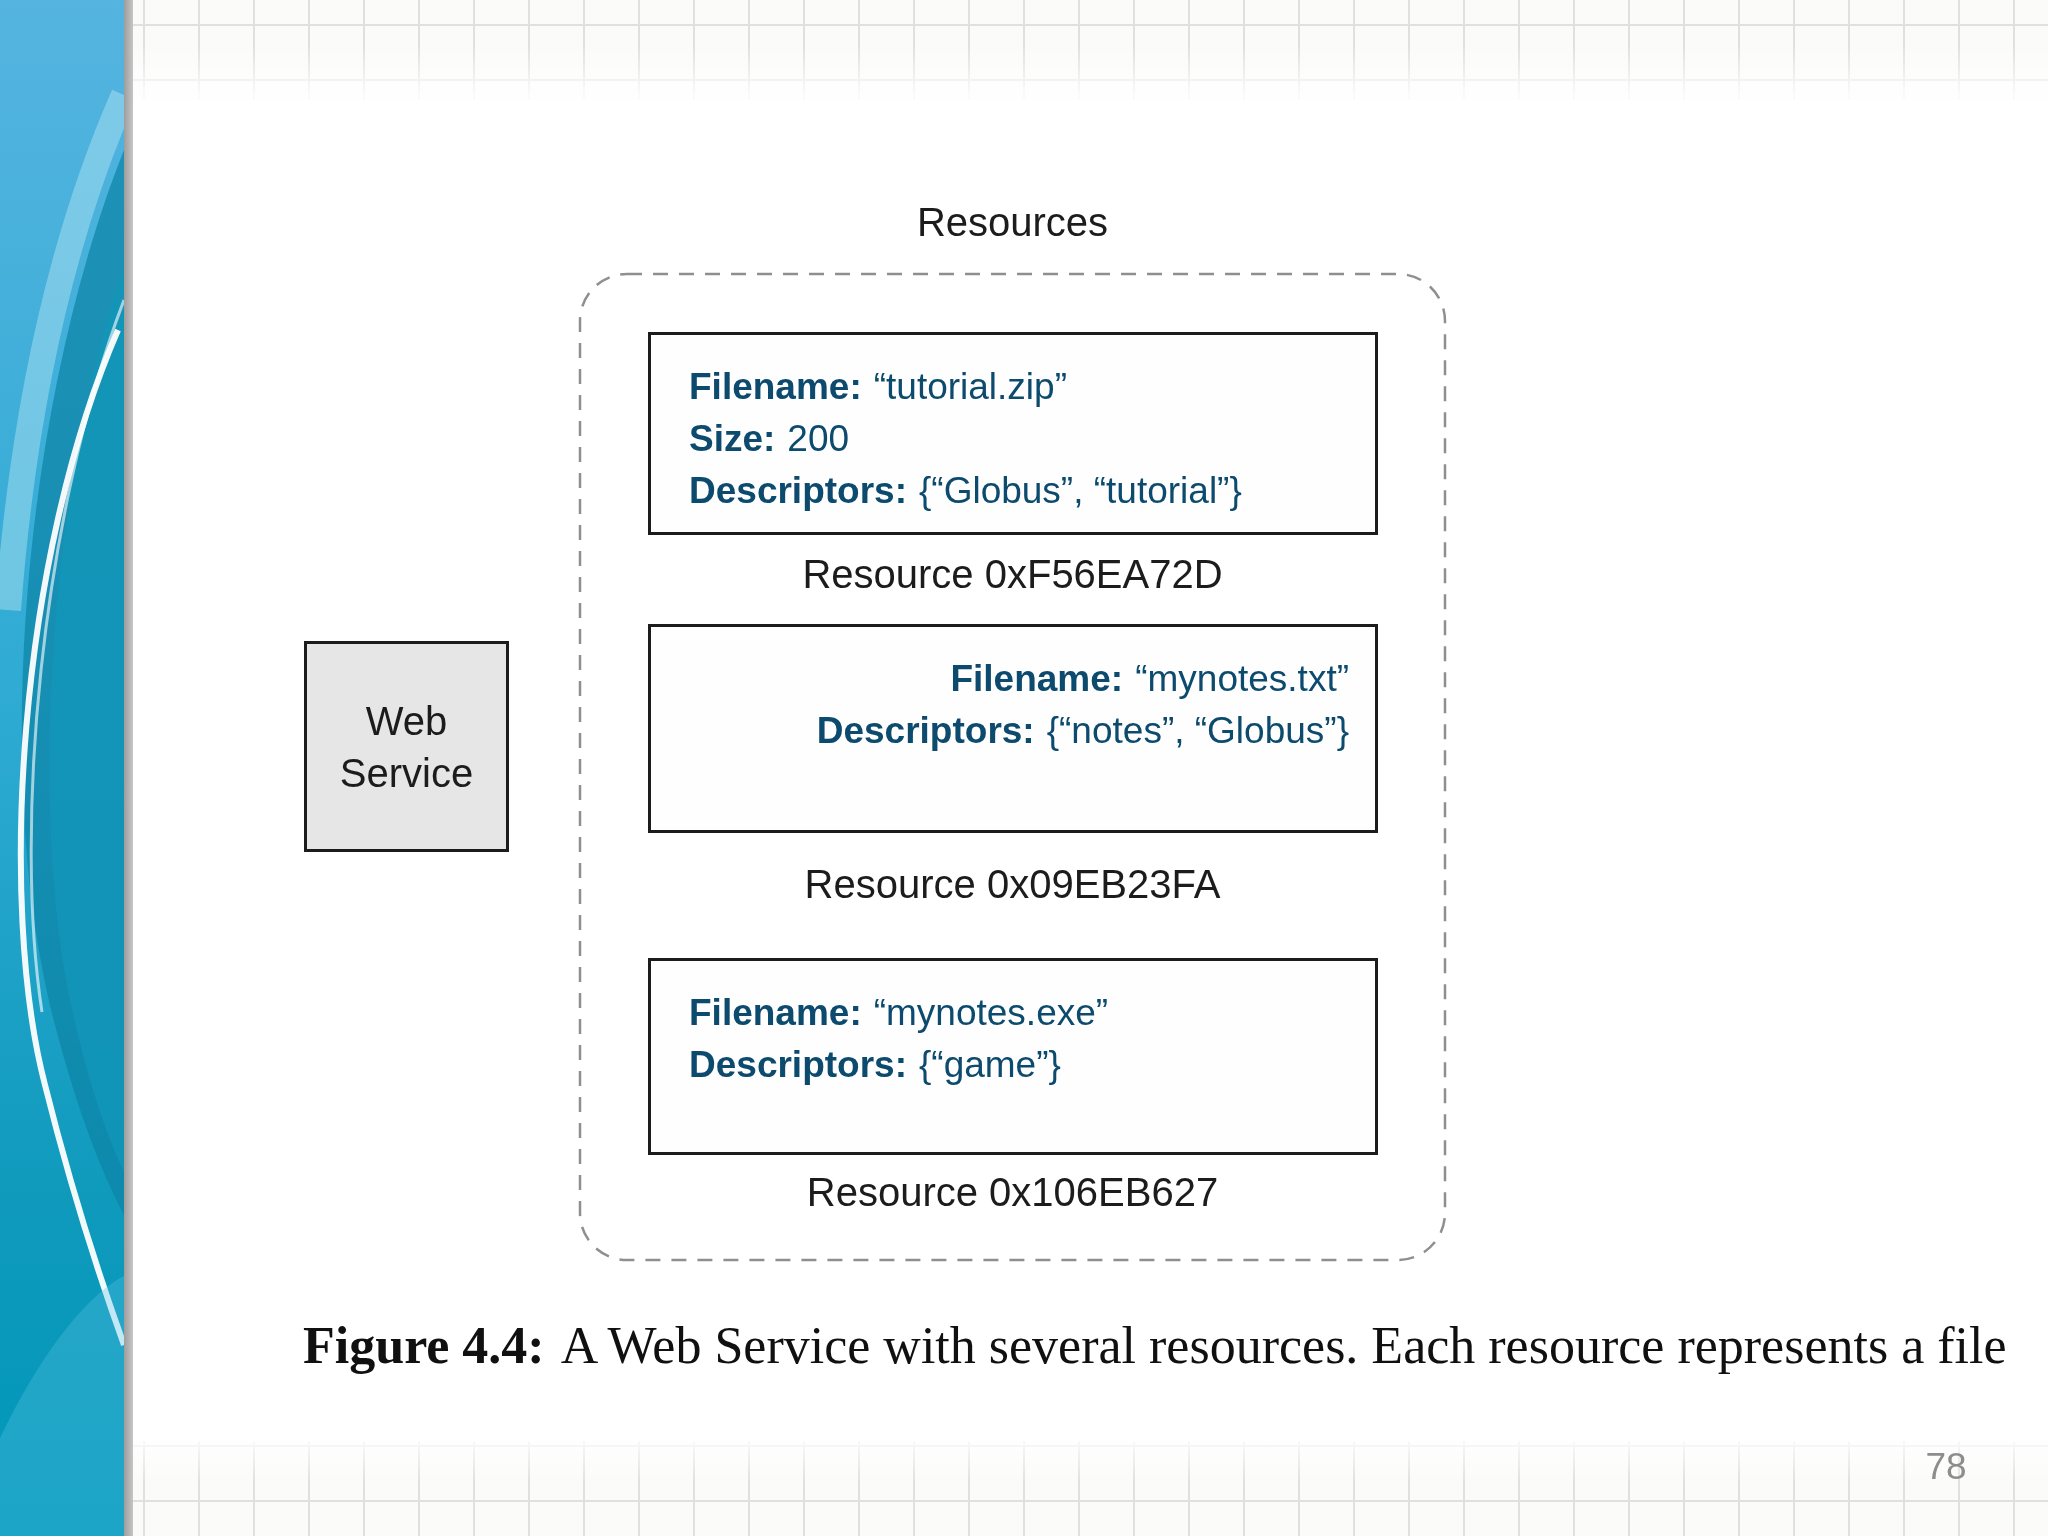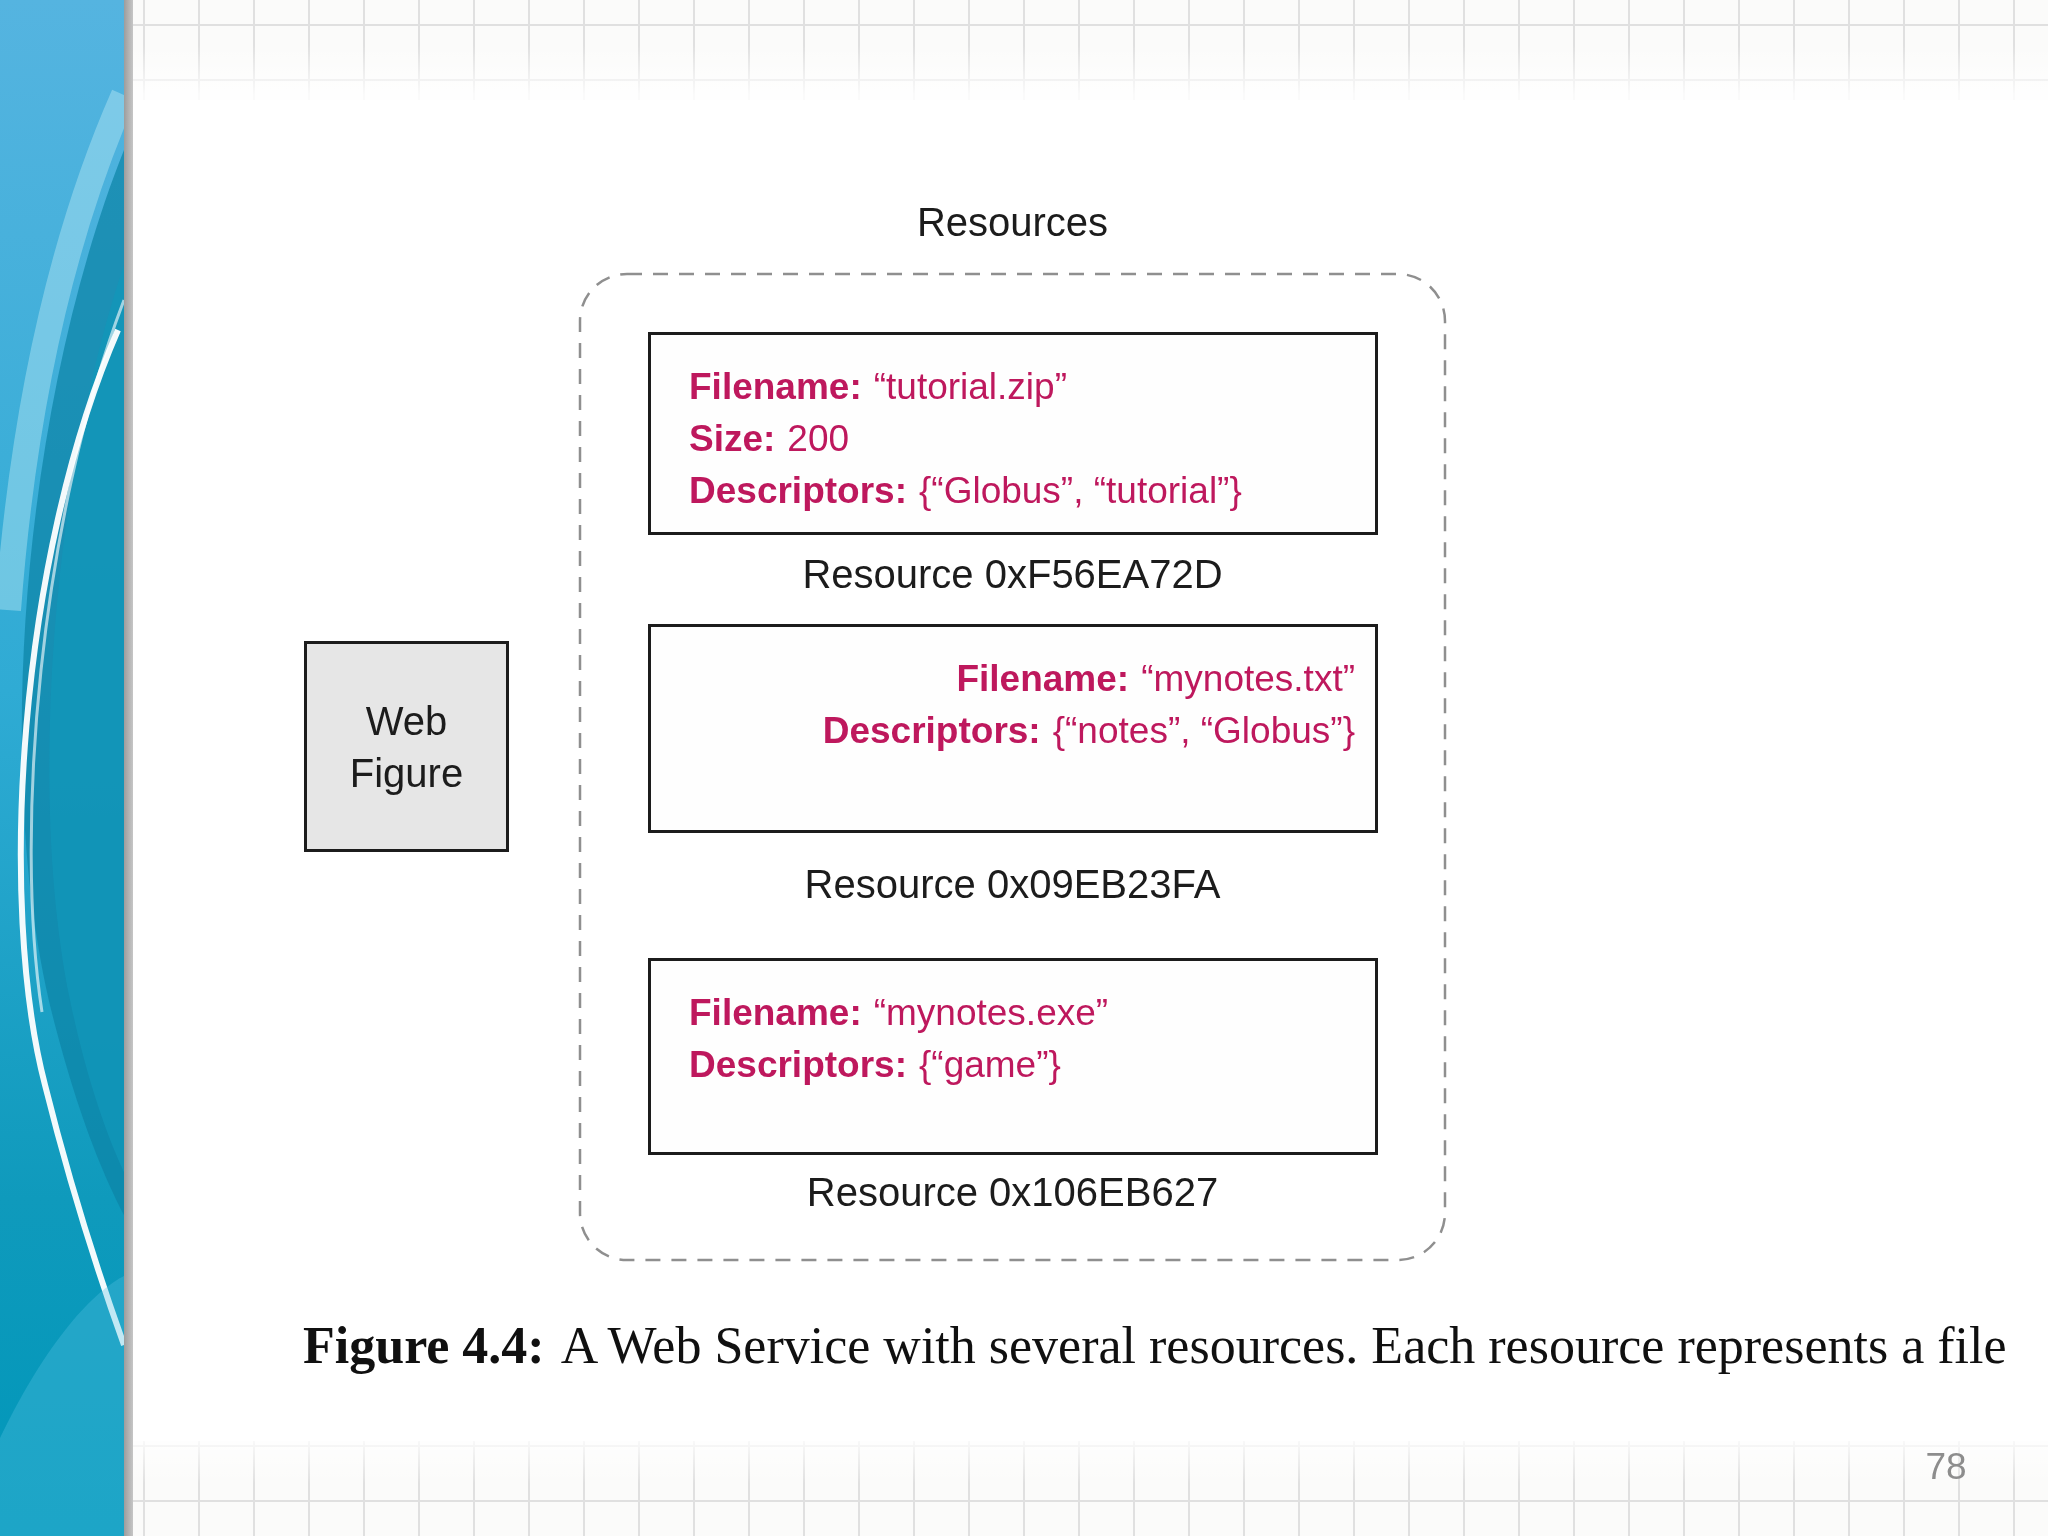--- a/index.html
+++ b/index.html
@@ -49,22 +49,22 @@
     text-align: center;
     font-size: 40px; color: #1c1c1c;
   }
   .dashed-box { position: absolute; left: 578px; top: 272px; }
 
   .res-box {
     position: absolute; left: 648px; width: 730px;
     box-sizing: border-box;
     background: #fefefe;
     border: 3px solid #1c1c1c;
-    padding: 26px 20px 0 38px;
-    font-size: 37px; color: #be185d;
+    padding: 26px 26px 0 38px;
+    font-size: 37px; color: #0c4a6e;
   }
   .res-box .row { height: 52px; line-height: 52px; white-space: nowrap; }
   .res-box .b  { font-weight: bold; margin-right: 12px; }
   .res-box-1 { top: 332px;  height: 203px; }
   .res-box-2 { top: 624px;  height: 209px; text-align: right; }
   .res-box-3 { top: 958px;  height: 197px; }
 
   .res-label {
     position: absolute; left: 578px; width: 869px;
     text-align: center;
@@ -134,21 +134,21 @@
 
   <main>
 
     <div class="resources-title">Resources</div>
 
     <svg class="dashed-box" width="869" height="990">
       <rect x="2" y="2" width="865" height="986" rx="47" ry="47" fill="none" stroke="#8f8f8f" stroke-width="2.5" stroke-dasharray="15 11"></rect>
     </svg>
 
     <div class="ws-box">
-      <span>Web Figure</span>
+      <span>Web Service</span>
     </div>
 
     <div class="res-box res-box-1">
       <div class="row">
         <span class="b">Filename:</span><span>“tutorial.zip”</span>
       </div>
       <div class="row">
         <span class="b">Size:</span><span>200</span>
       </div>
       <div class="row">

